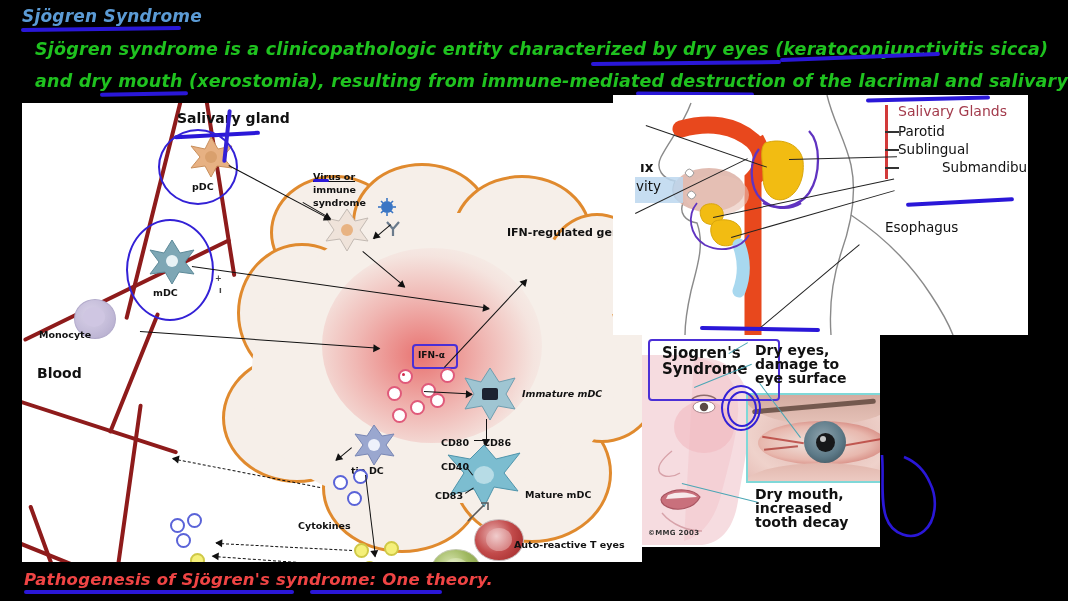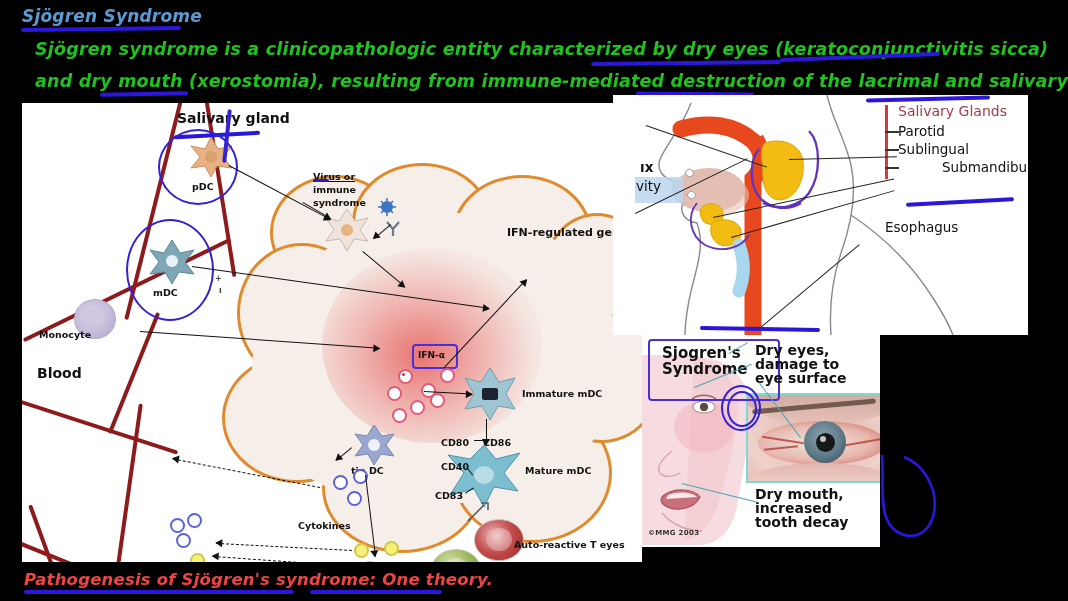--- a/index.html
+++ b/index.html
@@ -198,27 +198,27 @@
   <div class="blob" style="left:388px;top:297px;width:11px;height:11px;background:#fff;border:2.5px solid #e05a7a;"></div>
   <div class="blob" style="left:408px;top:290px;width:11px;height:11px;background:#fff;border:2.5px solid #e05a7a;"></div>
   <div class="blob" style="left:370px;top:305px;width:11px;height:11px;background:#fff;border:2.5px solid #e05a7a;"></div>
 
   <div class="dlabel med" style="left:485px;top:124px;">IFN-regulated genes</div>
 
   <svg class="star" style="left:440px;top:263px;" width="56" height="56" viewBox="0 0 56 56">
     <path d="M28 2 L37 16 L53 12 L44 28 L53 43 L36 40 L28 54 L20 40 L3 43 L12 28 L3 12 L19 16 Z" fill="#9fc5d2" stroke="#6f9eb0" stroke-width="1"></path>
     <rect x="20" y="22" width="16" height="12" rx="2" fill="#1c2230"></rect>
   </svg>
-  <div class="dlabel" style="left:500px;top:285px;">Immature mDC</div>
+  <div class="dlabel" style="left:500px;top:285px;font-style:italic;">Immature mDC</div>
 
   <svg class="star" style="left:424px;top:340px;" width="76" height="66" viewBox="0 0 76 66">
     <path d="M38 2 L50 16 L74 10 L58 30 L72 48 L48 44 L38 64 L28 46 L4 52 L18 30 L2 12 L24 16 Z" fill="#7cbdd0" stroke="#4f94ab" stroke-width="1"></path>
     <ellipse cx="38" cy="32" rx="10" ry="9" fill="#b7dce6"></ellipse>
   </svg>
-  <div class="dlabel" style="left:503px;top:362px;">Mature mDC</div>
+  <div class="dlabel" style="left:503px;top:386px;">Mature mDC</div>
 
   <div class="dlabel" style="left:419px;top:334px;">CD80</div>
   <div class="dlabel" style="left:461px;top:334px;">CD86</div>
   <div class="dlabel" style="left:419px;top:358px;">CD40</div>
   <div class="dlabel" style="left:413px;top:387px;">CD83</div>
   <div class="arrow nohead" style="left:452px;top:337px;width:9px;"></div>
   <div class="arrow nohead" style="left:445px;top:364px;width:10px;transform:rotate(52deg);"></div>
   <div class="arrow nohead" style="left:443px;top:390px;width:10px;transform:rotate(-34deg);"></div>
 
   <svg class="star" style="left:330px;top:320px;" width="44" height="44" viewBox="0 0 44 44">

